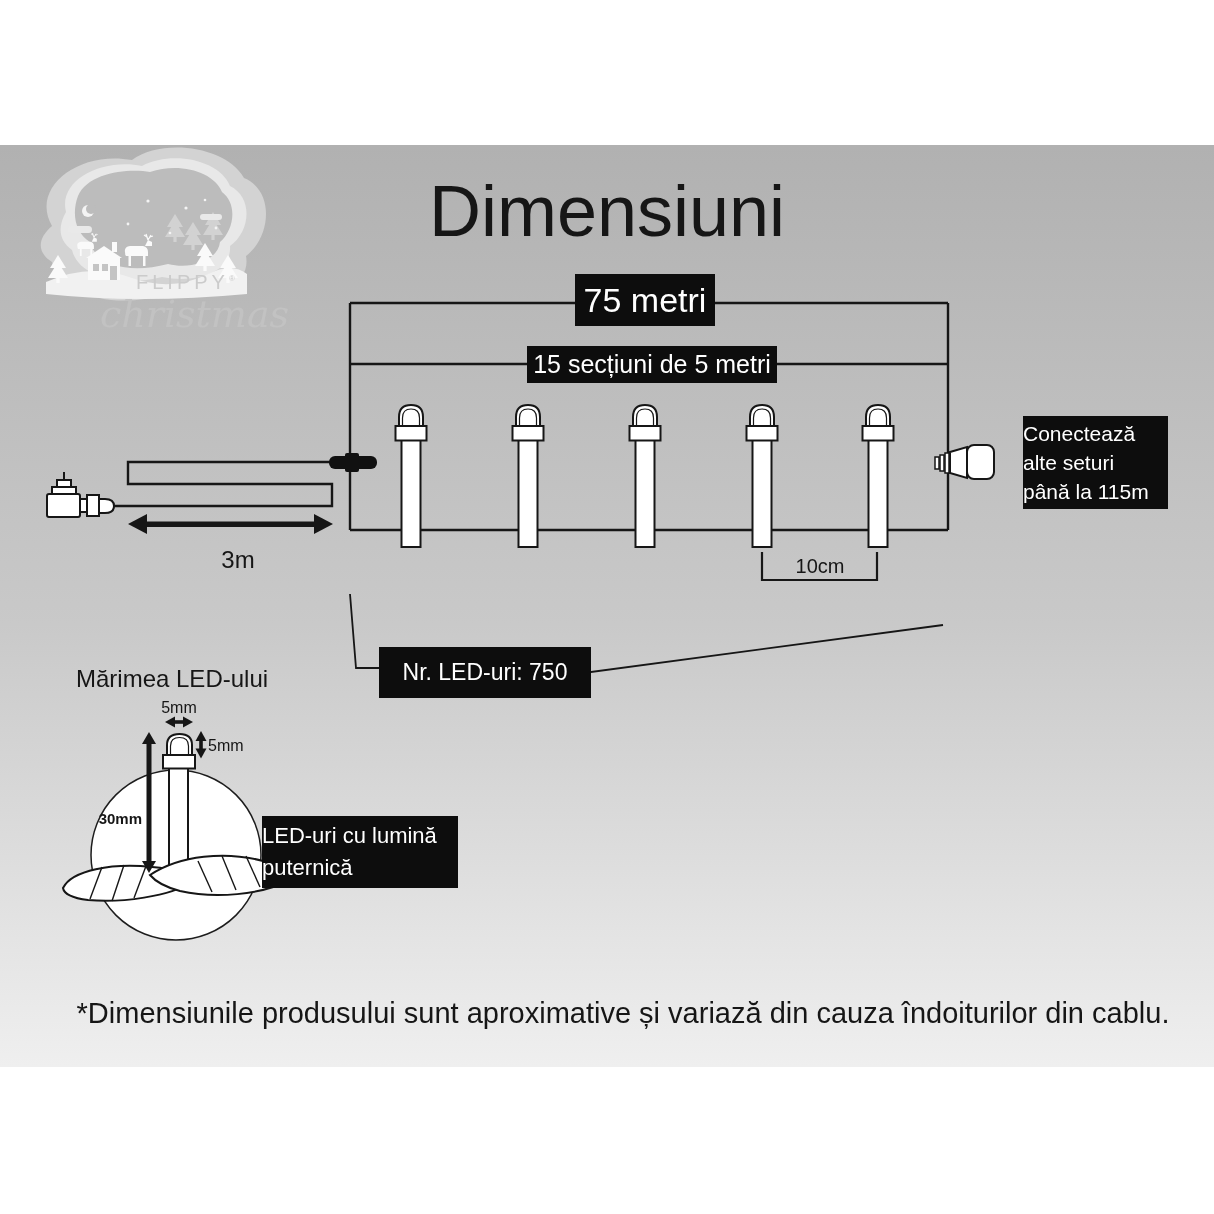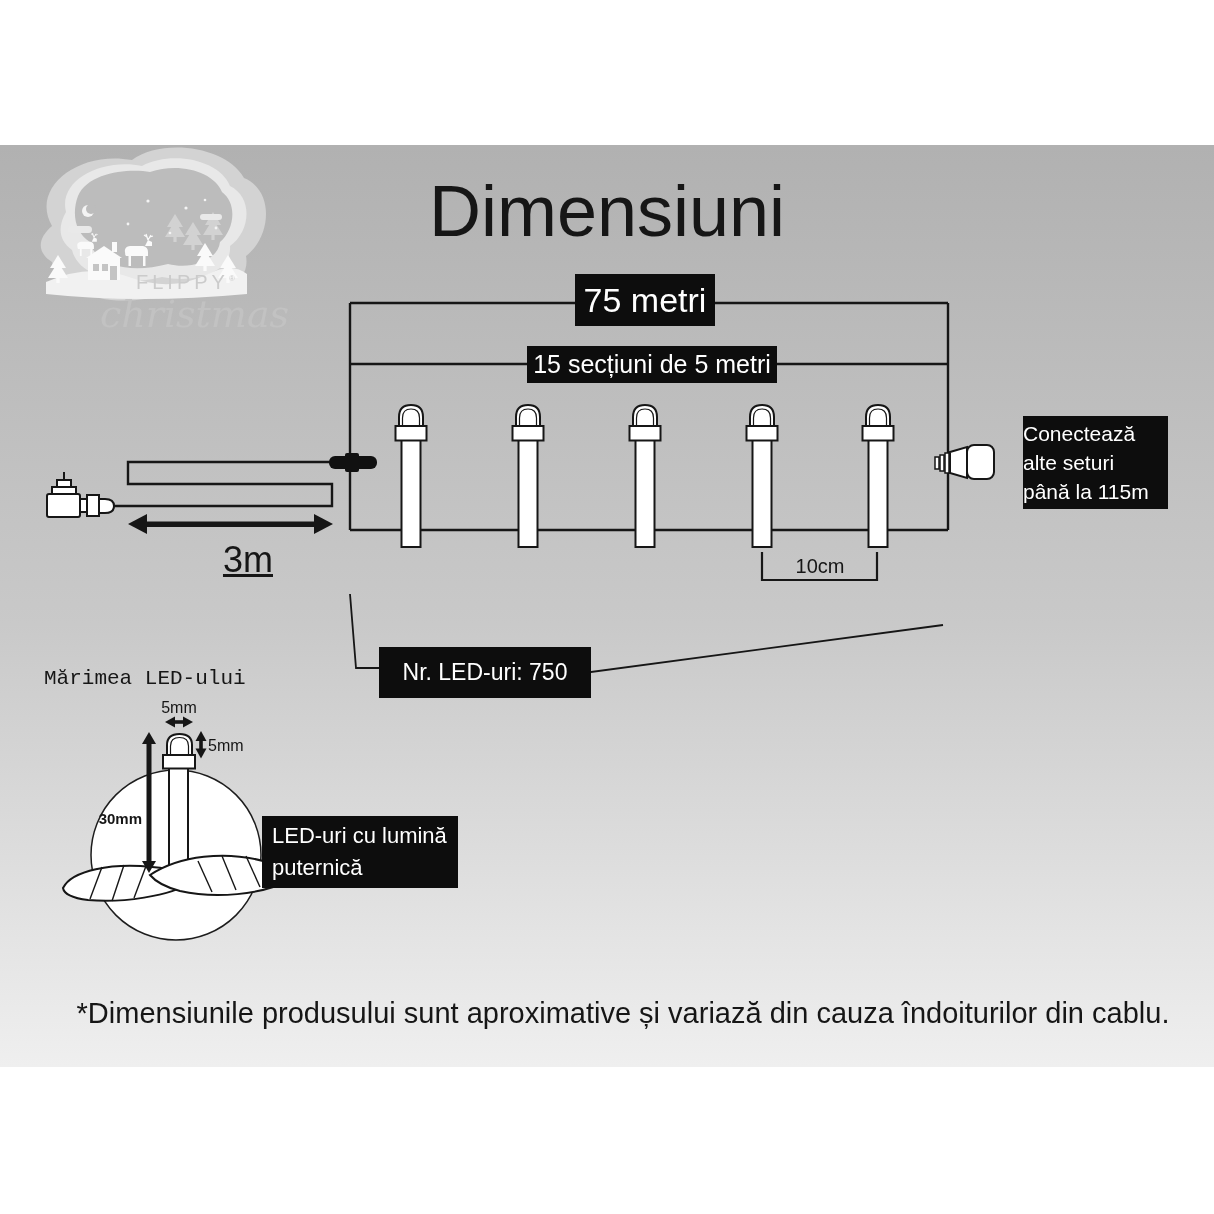--- a/index.html
+++ b/index.html
@@ -21,25 +21,25 @@
   .centered{justify-content:center;text-align:center;}
   .lbl{z-index:3;color:#161616;}
   #page-title{left:0;top:170px;width:1214px;height:82px;font-size:72px;
     text-align:center;line-height:82px;letter-spacing:0;}
   #box-75m{left:575px;top:274px;width:140px;height:52px;font-size:34px;}
   #box-sections{left:527px;top:346px;width:250px;height:37px;font-size:25px;}
   #box-connect{left:1023px;top:416px;width:145px;height:93px;font-size:21px;
     line-height:29px;}
   #box-ledcount{left:379px;top:647px;width:212px;height:51px;font-size:23px;}
   #box-feature{left:262px;top:816px;width:196px;height:72px;font-size:22px;
-    line-height:32px;padding-left:10px;}
-  #lbl-3m{left:173px;top:540px;width:150px;height:40px;font-size:36px;line-height:40px;text-align:center;text-decoration:underline;}
+    line-height:32px;}
+  #lbl-3m{left:163px;top:540px;width:150px;height:40px;font-size:24px;line-height:40px;text-align:center;}
   #lbl-10cm{left:760px;top:553px;width:120px;height:26px;font-size:20px;line-height:26px;text-align:center;}
   #lbl-spatiere{left:730px;top:590px;width:180px;height:34px;font-size:29px;line-height:34px;text-align:center;}
-  #lbl-ledsize-heading{left:44px;top:662px;width:300px;font-size:21px;line-height:34px;font-family:Liberation Mono, monospace;}
+  #lbl-ledsize-heading{left:76px;top:662px;width:300px;font-size:24px;line-height:34px;}
   #lbl-5mm-top{left:139px;top:699px;width:80px;font-size:16px;line-height:18px;text-align:center;}
   #lbl-5mm-right{left:208px;top:737px;width:60px;font-size:16px;line-height:18px;}
   #lbl-30mm{left:88px;top:810px;width:54px;font-size:15px;line-height:17px;text-align:right;font-weight:bold;}
   #disclaimer{left:0;top:996px;width:1214px;font-size:29px;line-height:34px;text-align:center;padding-left:32px;}
   #logo-flippy{left:136px;top:271px;font-size:20px;letter-spacing:4px;color:#cbcbcb;font-weight:400;}
   #logo-flippy sup{font-size:8px;letter-spacing:0;}
   #logo-christmas{left:100px;top:292px;font-size:38px;color:#c2c2c2;
     font-family:"DejaVu Serif",serif;font-style:italic;}
 </style>
 </head>

